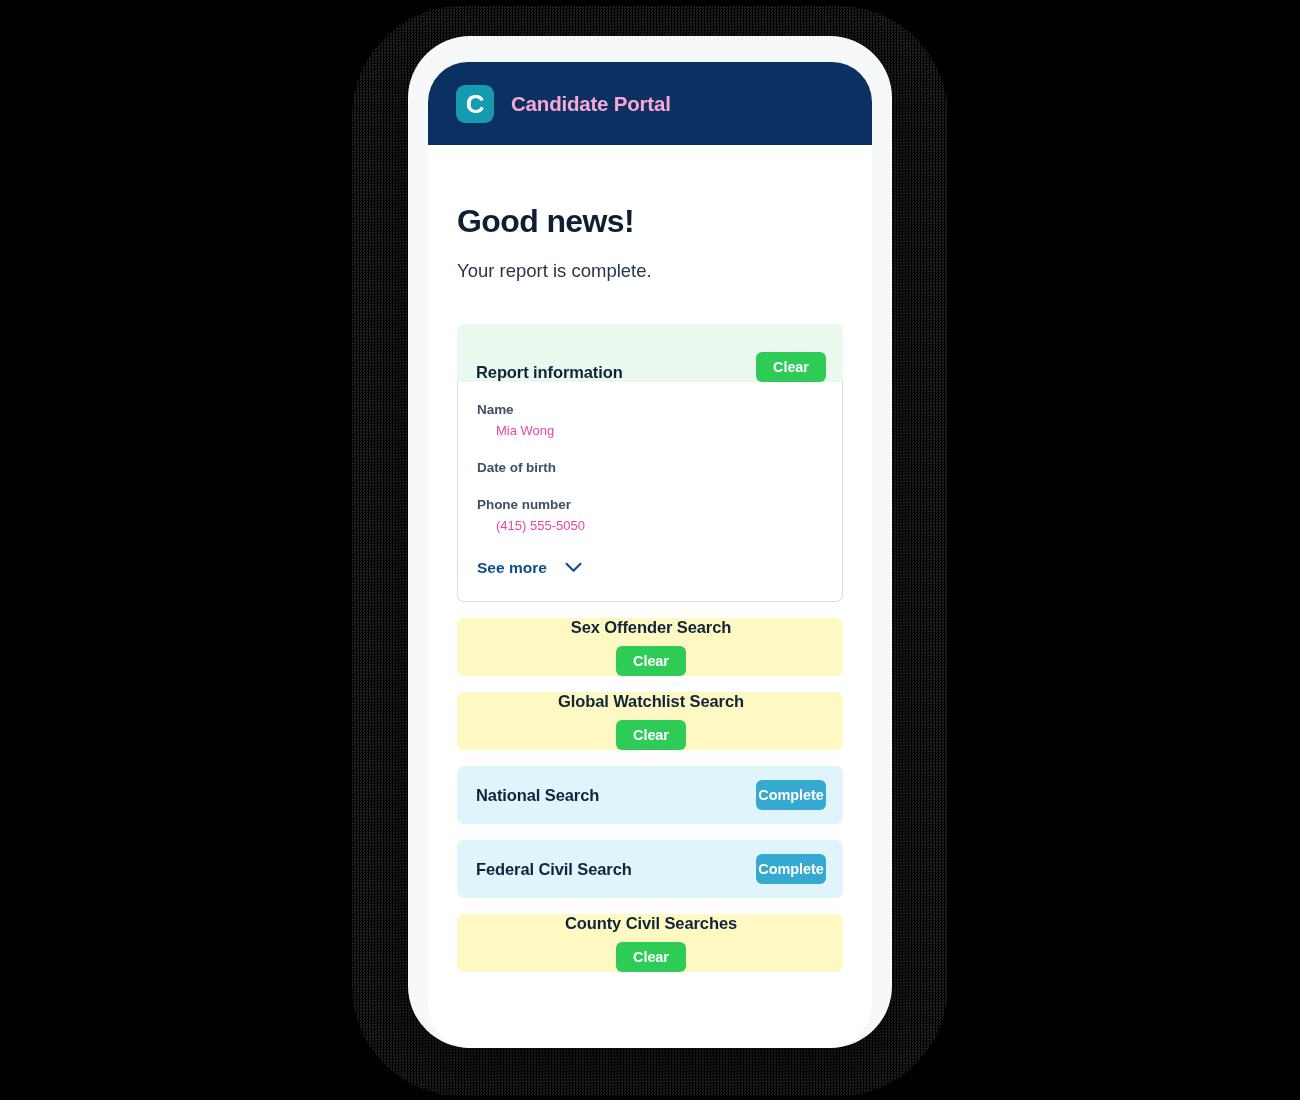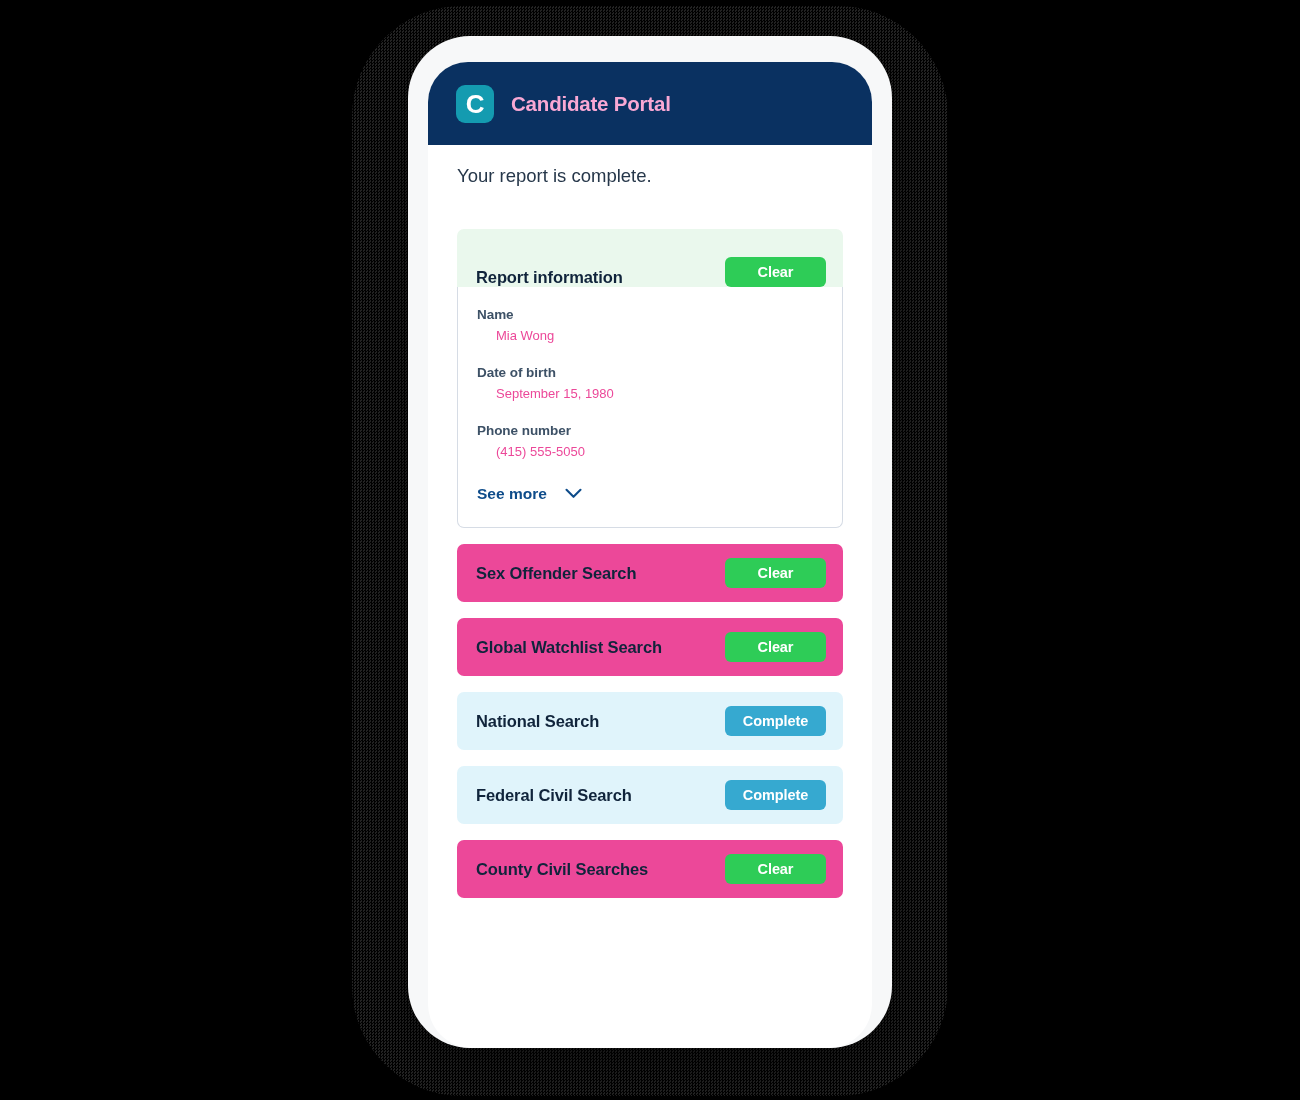--- a/index.html
+++ b/index.html
@@ -187,21 +187,21 @@
 
   
   .badge {
     border: none;
     border-radius: 6px;
     color: #ffffff;
     font-family: "Liberation Sans", sans-serif;
     font-size: 14.5px;
     font-weight: bold;
     padding: 7px 0;
-    width: 101px;
+    width: 70px;
     text-align: center;
     cursor: pointer;
     letter-spacing: -0.1px;
   }
   .badge.clear { background: #2ecc57; }
   .badge.complete { background: #36a9d0; }
 
   
   .search-rows {
     margin-top: 16px;
@@ -209,21 +209,21 @@
   .search-row {
     height: 58px;
     border-radius: 7px;
     display: flex;
     align-items: center;
     justify-content: space-between;
     padding: 0 17px 0 19px;
     box-sizing: border-box;
     margin-bottom: 16px;
   }
-  .search-row.tone-green { background: #ec4899; }
+  .search-row.tone-green { background: #fef9c3; flex-direction: column; }
   .search-row.tone-blue  { background: #e0f4fb; }
   .search-row-label {
     font-size: 16.5px;
     font-weight: bold;
     color: #10243b;
     letter-spacing: -0.1px;
   }
 </style>
 </head>
 <body>
@@ -237,37 +237,37 @@
 
       <div class="app-header">
         <div class="logo-tile">
           <span class="logo-letter">C</span>
         </div>
         <div class="app-title">Candidate Portal</div>
       </div>
 
       <div class="content">
 
+        <h1 class="page-title">Good news!</h1>
         <p class="page-subtitle">Your report is complete.</p>
 
         <div class="report-card">
           <div class="card-head">
             <span class="card-head-title">Report information</span>
             <button class="badge clear">Clear</button>
           </div>
           <div class="card-body">
 
             <div class="field">
               <div class="field-label">Name</div>
               <div class="field-value">Mia Wong</div>
             </div>
 
             <div class="field">
               <div class="field-label">Date of birth</div>
-              <div class="field-value">September 15, 1980</div>
             </div>
 
             <div class="field">
               <div class="field-label">Phone number</div>
               <div class="field-value">(415) 555-5050</div>
             </div>
 
             <div class="see-more">
               <span class="see-more-label">See more</span>
               <span class="chevron">

